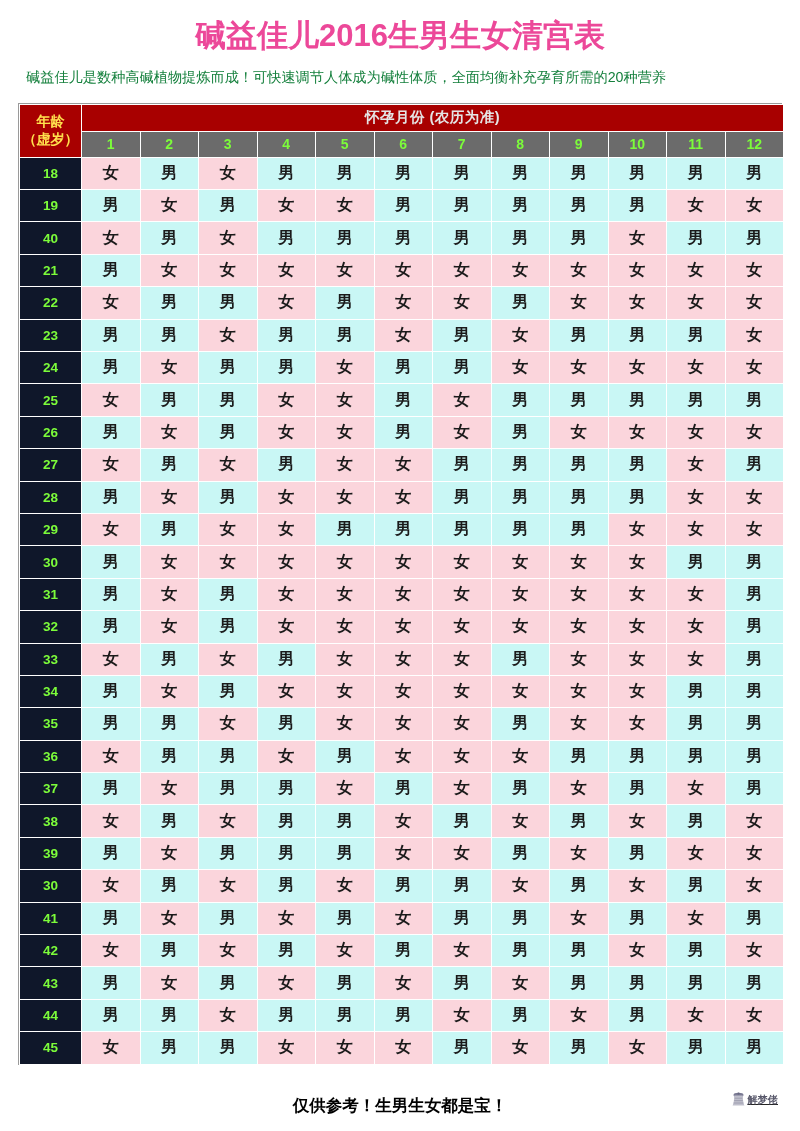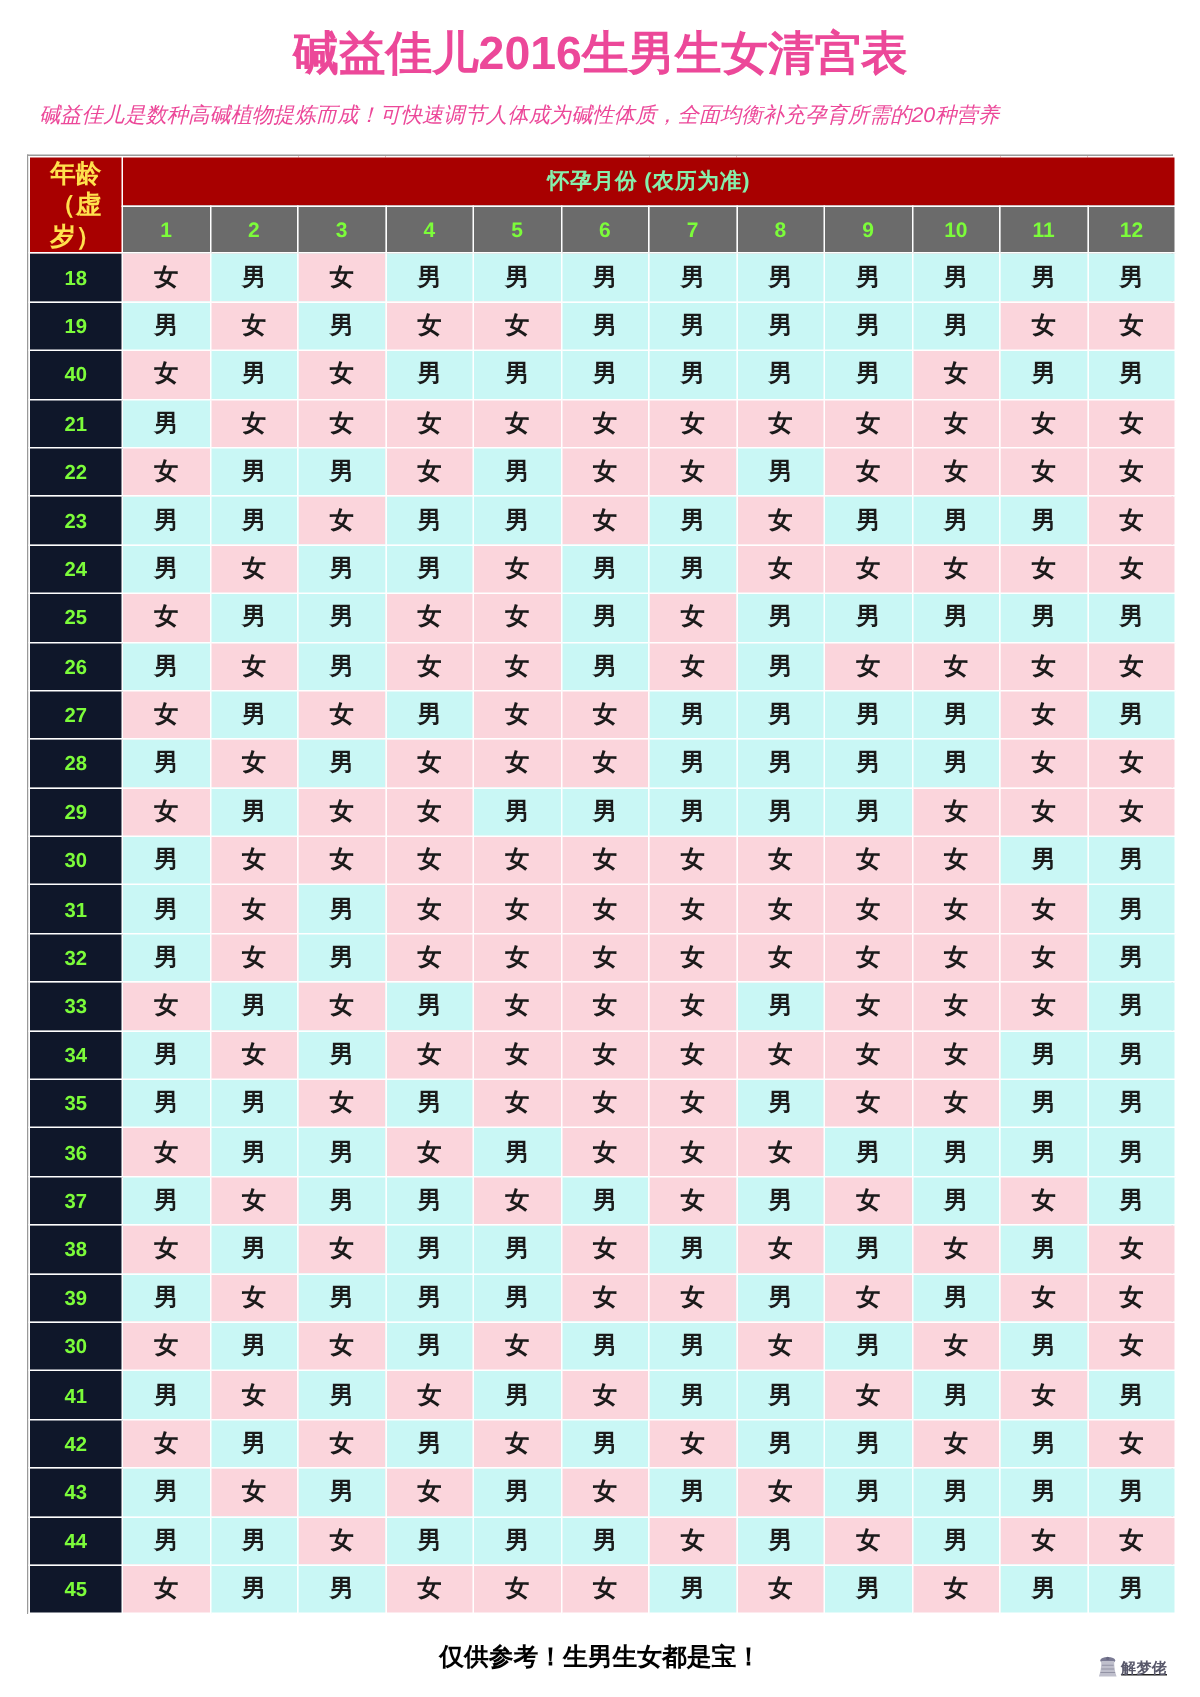--- a/index.html
+++ b/index.html
@@ -34,23 +34,22 @@
     padding-top: 18px;
     padding-bottom: 6px;
     line-height: 1.15;
   }
 
   
   .intro {
     margin: 6px 24px 0 26px;
     font-size: 14.2px;
     line-height: 1.62;
-    color: #ec4899;
+    color: #15803d;
     text-align: justify;
-    font-style: italic;
   }
   .intro p { margin: 0; }
 
   
   .table-wrap {
     margin: 14px 18px 0 18px;
     border: 1px solid #9a9a9a;
     border-bottom: none;
   }
   table.cgt {
@@ -63,34 +62,34 @@
     margin: 0;
     text-align: center;
     vertical-align: middle;
     border: 1px solid #ffffff;
   }
 
   
   .age-head {
     background: #a80000;
     color: #ffe14d;
-    font-size: 17px;
+    font-size: 14px;
     font-weight: bold;
     line-height: 1.25;
     width: 62px;
     height: 52px;
     border: 1px solid #ffffff;
   }
   .age-head .l1 { display: block; }
   .age-head .l2 { display: block; }
 
   
   .banner {
     background: #a80000;
-    color: #86efac;
+    color: #e5e5e5;
     font-size: 14.5px;
     font-weight: bold;
     height: 26px;
     letter-spacing: 0.5px;
   }
 
   
   .month-th {
     background: #6b6b6b;
     color: #7cfc3a;
@@ -131,21 +130,21 @@
   .footer-text {
     text-align: center;
     font-size: 16.5px;
     font-weight: bold;
     color: #000000;
     line-height: 36px;
   }
   .watermark {
     position: absolute;
     right: 22px;
-    top: 16px;
+    top: 4px;
     display: flex;
     align-items: center;
     gap: 0;
     opacity: 0.92;
     text-decoration: underline;
   }
   .wm-badge {
     width: 17px;
     height: 17px;
     position: relative;

